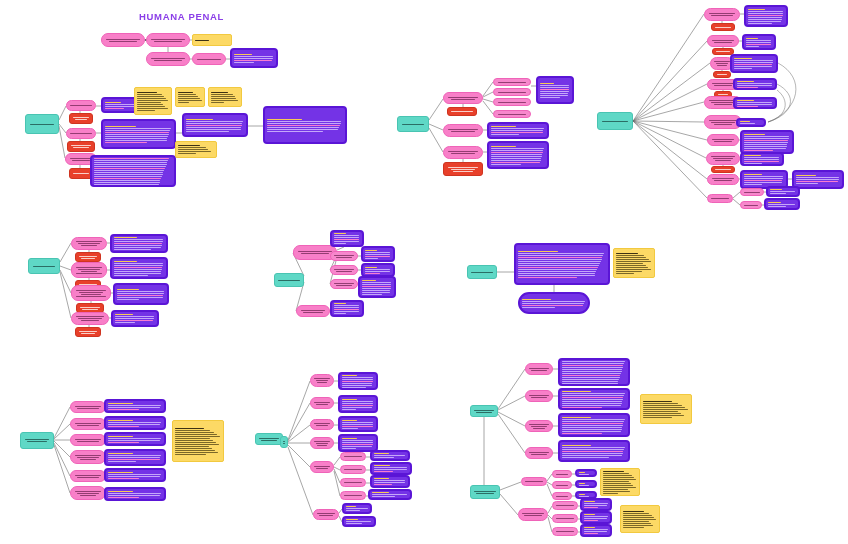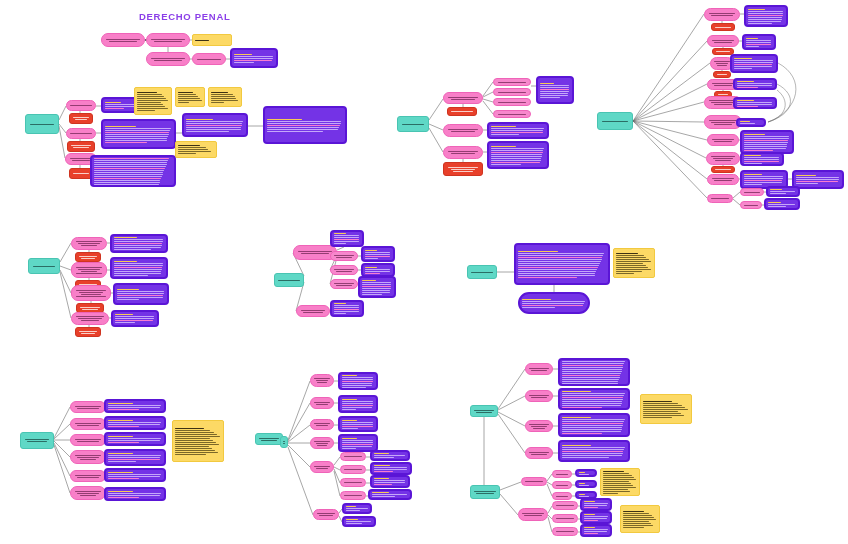--- a/index.html
+++ b/index.html
@@ -206,21 +206,21 @@
       <path d="M572 496 H575"></path>
       <path d="M548 513 L552 506"></path>
       <path d="M548 515 L552 519"></path>
       <path d="M548 517 L552 532"></path>
       <path d="M578 506 H580"></path>
       <path d="M578 519 H580"></path>
       <path d="M578 532 H580"></path>
     </g>
   </svg>
 
-  <div class="title" style="left:139px;top:11px;">DERECHO PENAL</div>
+  <div class="title" style="left:139px;top:11px;">HUMANA PENAL</div>
 
   <div id="nodes">
       <div class="node n-branch" title="BIEN JURIDICO PROTEGIDO" aria-label="BIEN JURIDICO PROTEGIDO" style="left: 101px; top: 33px; width: 44px; height: 14px;">
         <div class="mt ctr">
           <i style="width: 88%;"></i>
           <i style="width: 72%;"></i>
         </div>
         <span class="sr">BIEN JURIDICO PROTEGIDO</span>
       </div>
       <div class="node n-branch" title="DERECHO DE LA PENA" aria-label="DERECHO DE LA PENA" style="left: 146px; top: 33px; width: 44px; height: 14px;">

